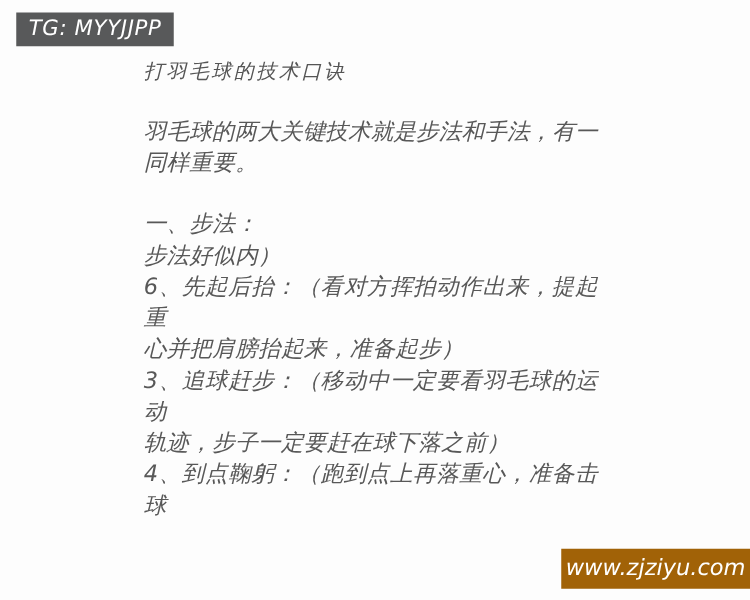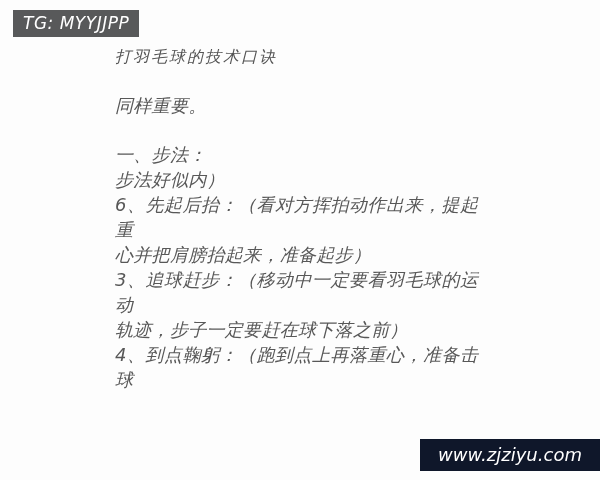--- a/index.html
+++ b/index.html
@@ -28,25 +28,25 @@
     background: #58595a;
     color: #ffffff;
     font-size: 17px;
     letter-spacing: 0.5px;
     white-space: nowrap;
   }
   .watermark {
     position: absolute;
     right: 0;
     top: 439px;
-    width: 180px;
+    width: 151px;
     height: 32px;
     line-height: 32px;
     text-align: center;
-    background: #0f172a;
+    background: #a16207;
     color: #ffffff;
     font-size: 18px;
     white-space: nowrap;
   }
   .article {
     position: absolute;
     left: 115px;
     top: 44px;
     width: 363px;
     color: #585858;
@@ -87,20 +87,21 @@
 
 <div class="page">
 
   <div class="tg-badge">TG: MYYJJPP</div>
 
   <div class="article">
 
     <h1 class="title">打羽毛球的技术口诀</h1>
 
     <p class="para">
+      <span class="line j">羽毛球的两大关键技术就是步法和手法，有一</span>
       <span class="line">同样重要。</span>
     </p>
 
     <div class="section">
       <span class="heading">一、步法：</span>
       <span class="line">步法好似内）</span>
       <span class="line j">6、先起后抬：（看对方挥拍动作出来，提起重</span>
       <span class="line">心并把肩膀抬起来，准备起步）</span>
       <span class="line j">3、追球赶步：（移动中一定要看羽毛球的运动</span>
       <span class="line">轨迹，步子一定要赶在球下落之前）</span>

